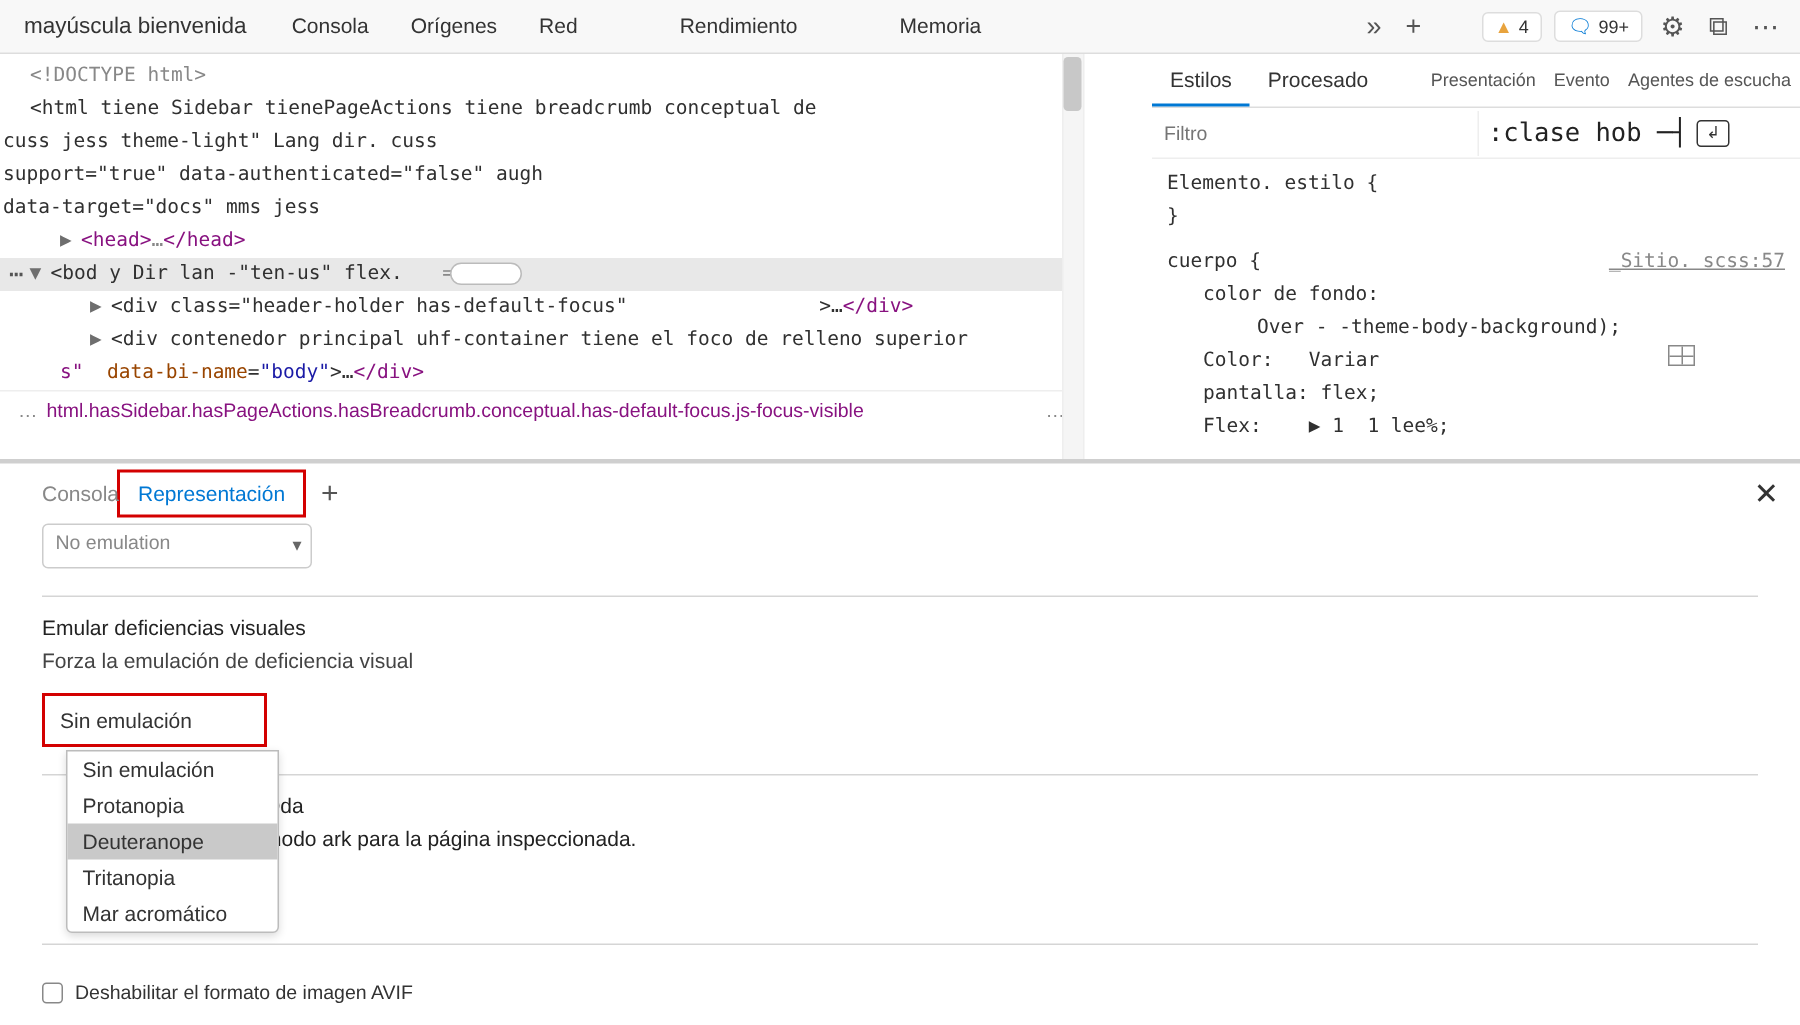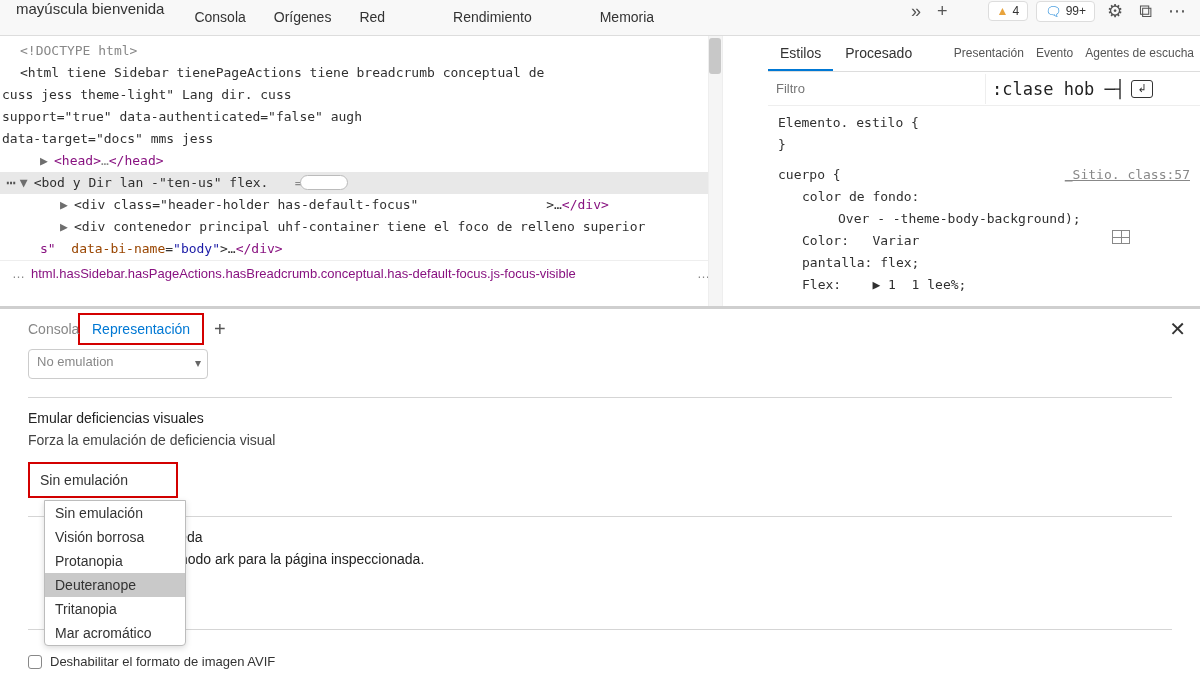--- a/index.html
+++ b/index.html
@@ -1,19 +1,19 @@
 <!DOCTYPE html>
 <html><head>
 <meta charset="utf-8">
 <style>
   * { box-sizing: border-box; margin: 0; padding: 0; }
   body { font-family: "Segoe UI", Arial, sans-serif; font-size: 13px; color: #333; background: #fff; width: 1200px; height: 683px; overflow: hidden; position: relative; }
   
   
-  .toolbar { display: flex; align-items: flex-start; height: 36px; border-bottom: 1px solid #ddd; background: #f8f8f8; }
+  .toolbar { display: flex; align-items: center; height: 36px; border-bottom: 1px solid #ddd; background: #f8f8f8; }
   .toolbar-title { padding: 0 16px; font-size: 15px; color: #333; }
   .tab-strip { display: flex; align-items: stretch; height: 100%; }
   .tab { display: flex; align-items: center; padding: 0 14px; font-size: 14px; color: #333; cursor: pointer; border-bottom: 2px solid transparent; }
   .tab.active { border-bottom: 2px solid #0078d4; color: #0078d4; }
   .toolbar-spacer { flex: 1; }
   .toolbar-icons { display: flex; align-items: center; gap: 8px; padding-right: 10px; }
   .badge { display: inline-flex; align-items: center; gap: 4px; padding: 2px 8px; border-radius: 4px; border: 1px solid #ddd; font-size: 12px; }
   .badge.warn { background: #fff; }
   .badge.info { background: #fff; }
   .warn-tri { color: #e8a33d; font-size: 12px; }
@@ -173,21 +173,21 @@
       <span class="cls-label">:clase hob ─┤</span>
       <span class="toggle-back">↲</span>
     </div>
     <div class="styles-body">
       <div class="style-block">
         <div class="sel">Elemento. estilo {</div>
         <div class="sel">}</div>
       </div>
       <div style="height:8px"></div>
       <div class="style-block">
-        <div><span class="sel">cuerpo {</span><span class="src">_Sitio. class:57</span></div>
+        <div><span class="sel">cuerpo {</span><span class="src">_Sitio. scss:57</span></div>
         <div class="prop"><span>color de fondo:</span></div>
         <div class="prop" style="padding-left:60px"><span>Over - -theme-body-background);</span></div>
         <div class="prop"><span>Color:</span>&nbsp;&nbsp;&nbsp;<span>Variar</span> <span class="grid-icon" style="float:right;margin-right:60px"></span></div>
         <div class="prop"><span>pantalla:</span> <span>flex;</span></div>
         <div class="prop"><span>Flex:</span>&nbsp;&nbsp;&nbsp;&nbsp;<span>▶</span> <span>1</span>&nbsp;&nbsp;<span>1 lee%;</span></div>
       </div>
     </div>
   </div>
 </div>
 
@@ -216,18 +216,17 @@
     <div class="section-sep" style="margin-top:50px"></div>
     <div class="checkbox-row">
       <span class="cb"></span>
       <span>Deshabilitar el formato de imagen AVIF</span>
     </div>
   </div>
 </div>
 
 <div class="dropdown">
   <div class="opt">Sin emulación</div>
-  <div class="opt">Visión borrosa</div>
   <div class="opt">Protanopia</div>
   <div class="opt hi">Deuteranope</div>
   <div class="opt">Tritanopia</div>
   <div class="opt">Mar acromático</div>
 </div>
 
 </body></html>

